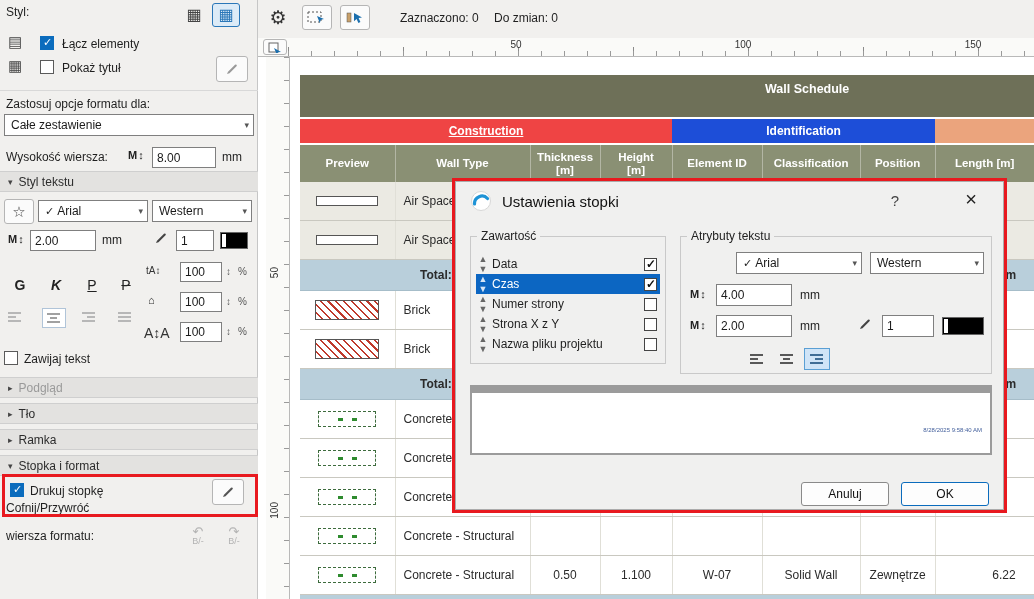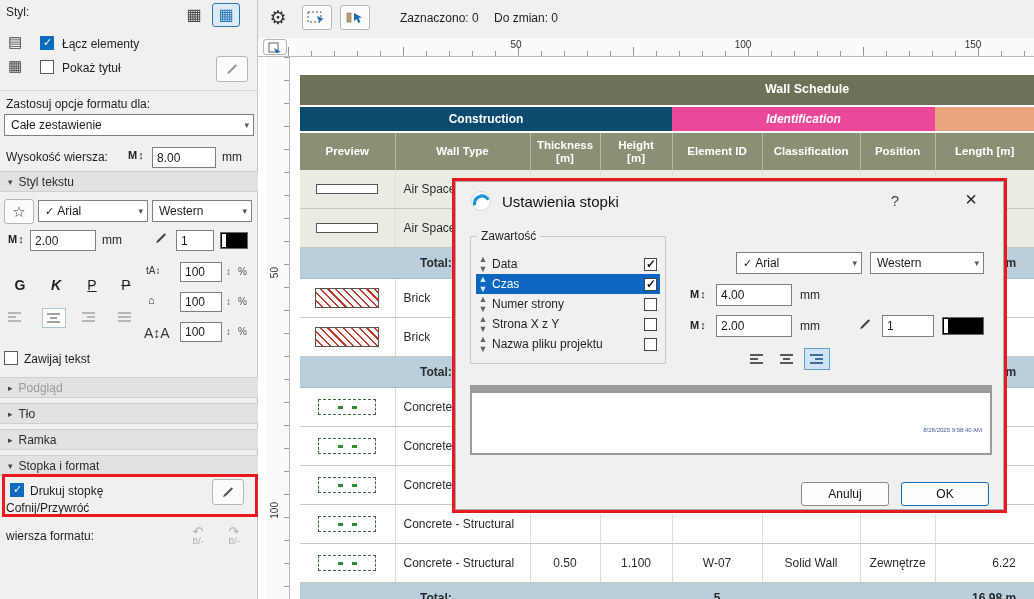--- a/index.html
+++ b/index.html
@@ -38,26 +38,26 @@
   .hstrip{position:absolute;left:30px;right:0;top:0;bottom:0;}
   .hstrip::after{content:"";position:absolute;left:0;right:0;bottom:0;height:5px;background:repeating-linear-gradient(to right,#9a9a9a 0 1px,transparent 1px 23px);}
   .hstrip::before{content:"";position:absolute;left:0;right:0;bottom:0;height:9px;background:repeating-linear-gradient(to right,#8a8a8a 0 1px,transparent 1px 115px);}
   .hnum{position:absolute;top:1px;width:30px;text-align:center;font-size:10px;color:#333;}
   .vrule{position:absolute;left:266px;top:57px;width:24px;height:542px;background:#fafaf8;border-right:1px solid #b9b9b9;box-sizing:border-box;}
   .vrule::after{content:"";position:absolute;top:0;bottom:0;right:0;width:5px;background:repeating-linear-gradient(to bottom,#9a9a9a 0 1px,transparent 1px 23px);}
   .vnum{position:absolute;left:3px;font-size:10px;color:#333;writing-mode:vertical-rl;transform:rotate(180deg);}
   .canvas{position:absolute;left:290px;top:57px;right:0;bottom:0;background:#fff;}
   
   .schedule{position:absolute;left:10px;top:18px;width:734px;}
-  .t-title{position:relative;height:32px;background:#6e7058;border-bottom:2px solid #fff;box-sizing:border-box;}
+  .t-title{position:relative;height:44px;background:#6e7058;border-bottom:2px solid #fff;box-sizing:border-box;}
   .t-title span{position:absolute;left:465px;top:7px;color:#fff;font-weight:bold;font-size:12.5px;}
   table.sched{border-collapse:collapse;table-layout:fixed;width:734px;font-size:12px;color:#2b2b2b;}
   tr.groups th{height:22px;color:#fff;font-weight:bold;font-size:12px;border-bottom:2px solid #fff;}
-  .g-con{background:#0c4a6e;}
-  .g-id{background:#ec4899;font-style:italic;}
+  .g-con{background:#ef4444;text-decoration:underline;}
+  .g-id{background:#1d4ed8;}
   .g-orange{background:#eba47d;}
   tr.cols th{height:33px;background:#8a9074;color:#fff;font-weight:bold;font-size:11.5px;white-space:pre-line;line-height:13px;vertical-align:middle;border-right:1px solid rgba(255,255,255,.35);padding:2px;}
   .r-data td{height:36px;background:#fff;border-bottom:1px solid #c9c8c0;border-right:1px solid #e0dfd7;}
   .r-data.shade td{background:#ebeae3;}
   .r-total td{height:28px;background:#b9cfdb;border-bottom:1px solid #a6bdc9;}
   .c-left{text-align:left;padding-left:8px;}
   .c-mid{text-align:center;}
   .c-right{text-align:right;padding-right:18px;}
   .c-label{font-weight:bold;text-align:left;padding-left:25px;}
   .c-b{font-weight:bold;}
@@ -513,20 +513,23 @@
         <span class="handle">▲<br>▼</span>
         <span class="li-label">Strona X z Y</span>
         <span class="cb2"></span>
       </div>
       <div class="li" style="top:152px;">
         <span class="handle">▲<br>▼</span>
         <span class="li-label">Nazwa pliku projektu</span>
         <span class="cb2"></span>
       </div>
 
+      <div class="group" style="left:224px;top:54px;width:312px;height:138px;">
+        <span class="group-label">Atrybuty tekstu</span>
+      </div>
       <div class="combo" style="left:280px;top:70px;width:126px;height:22px;">
           <span class="check">✓</span>
           <span>Arial</span>
         </div>
       <div class="combo" style="left:414px;top:70px;width:114px;height:22px;">
           <span>Western</span>
         </div>
 
       <span class="micon" style="left:234px;top:106px;">M<i>↕</i></span>
       <input class="inp" style="left: 260px; top: 102px; width: 76px; height: 22px;" readonly="" value="4.00">

